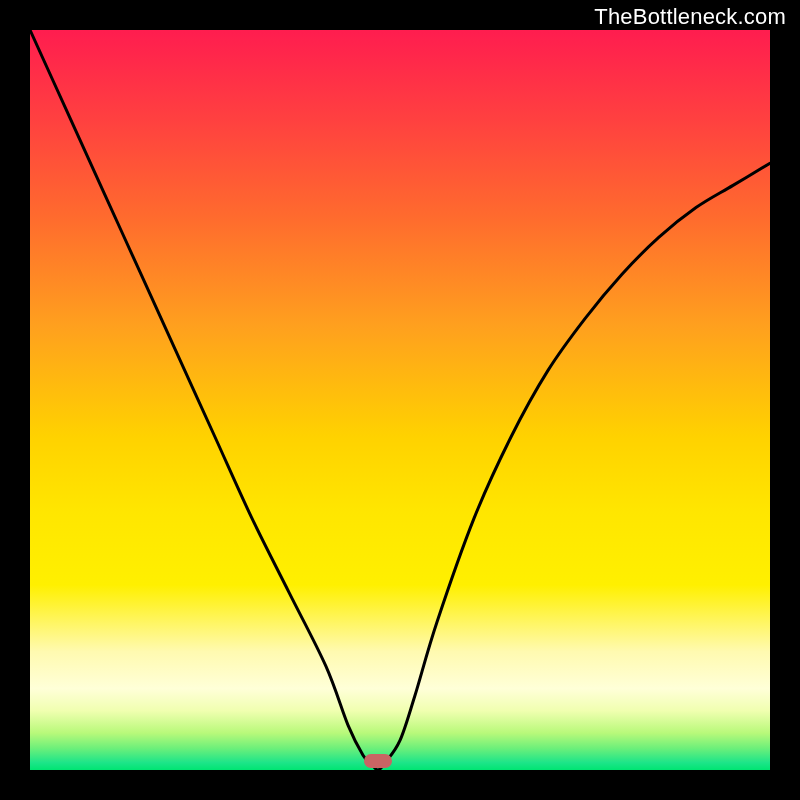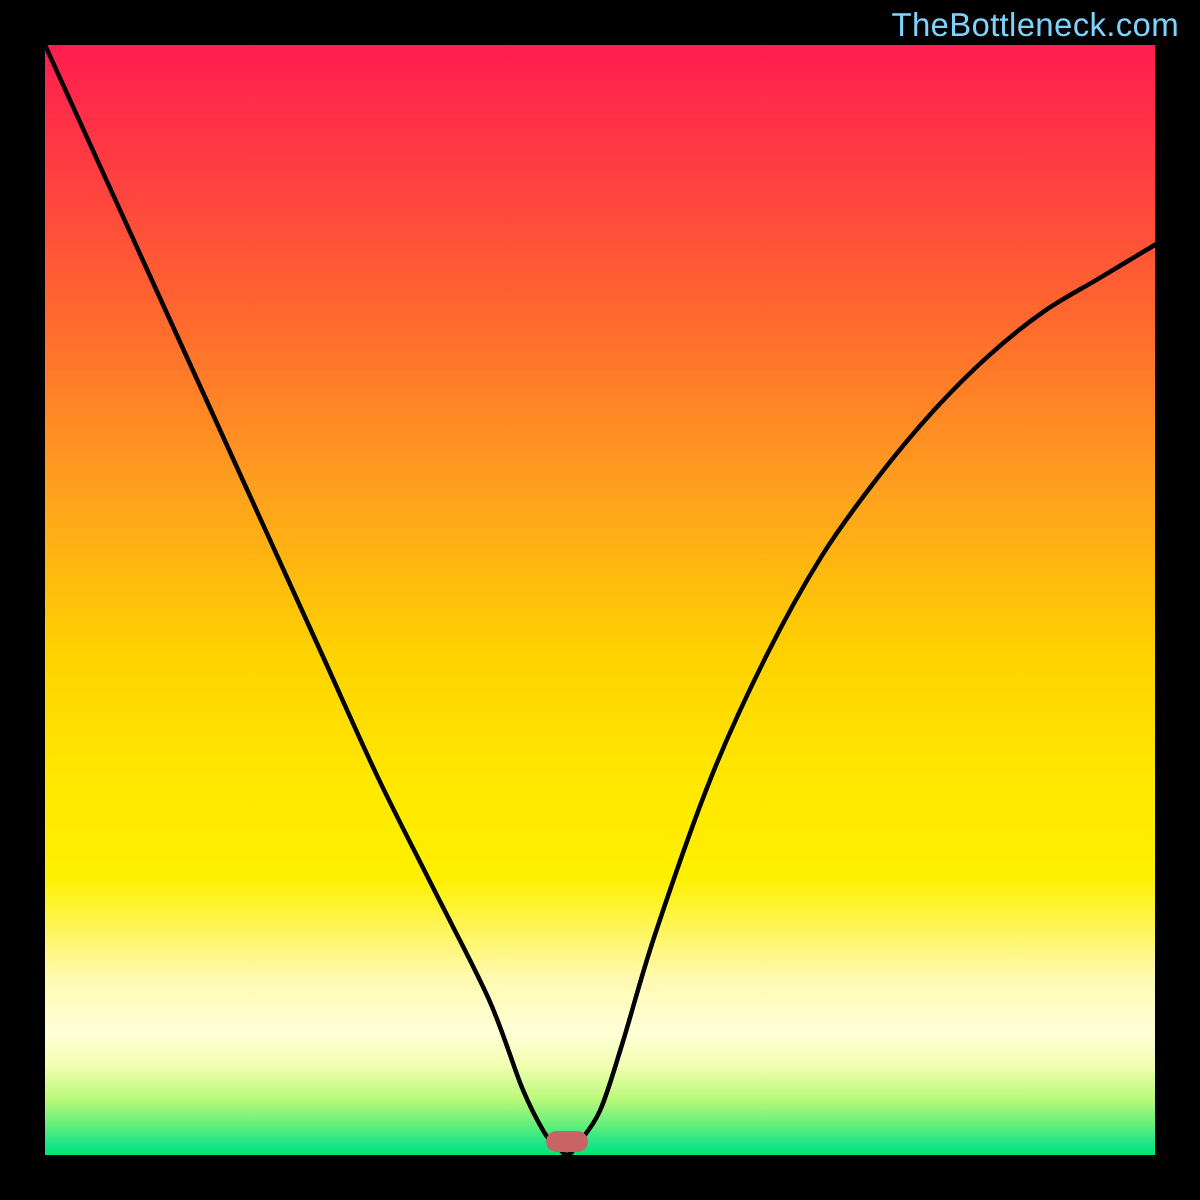--- a/index.html
+++ b/index.html
@@ -14,21 +14,21 @@
   .frame {
     position: relative;
     width: 800px;
     height: 800px;
     background: #000;
   }
   .watermark {
     position: absolute;
     top: 4px;
     right: 14px;
-    color: #7dd3fc;
+    color: #ffffff;
     font-size: 22px;
     font-weight: 400;
     letter-spacing: 0.2px;
     z-index: 10;
   }
   .plot-area {
     position: absolute;
     left: 30px;
     top: 30px;
     width: 740px;

